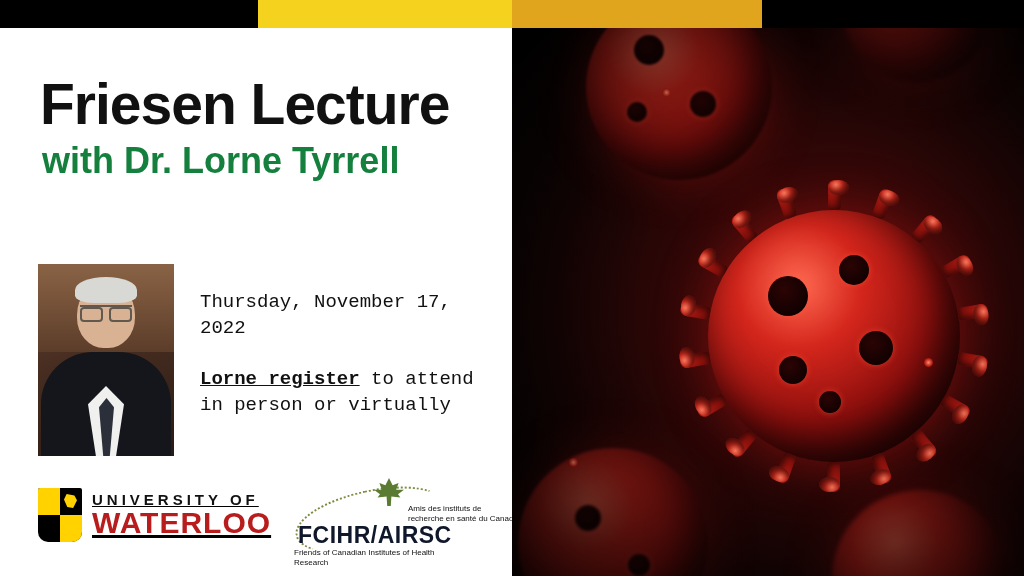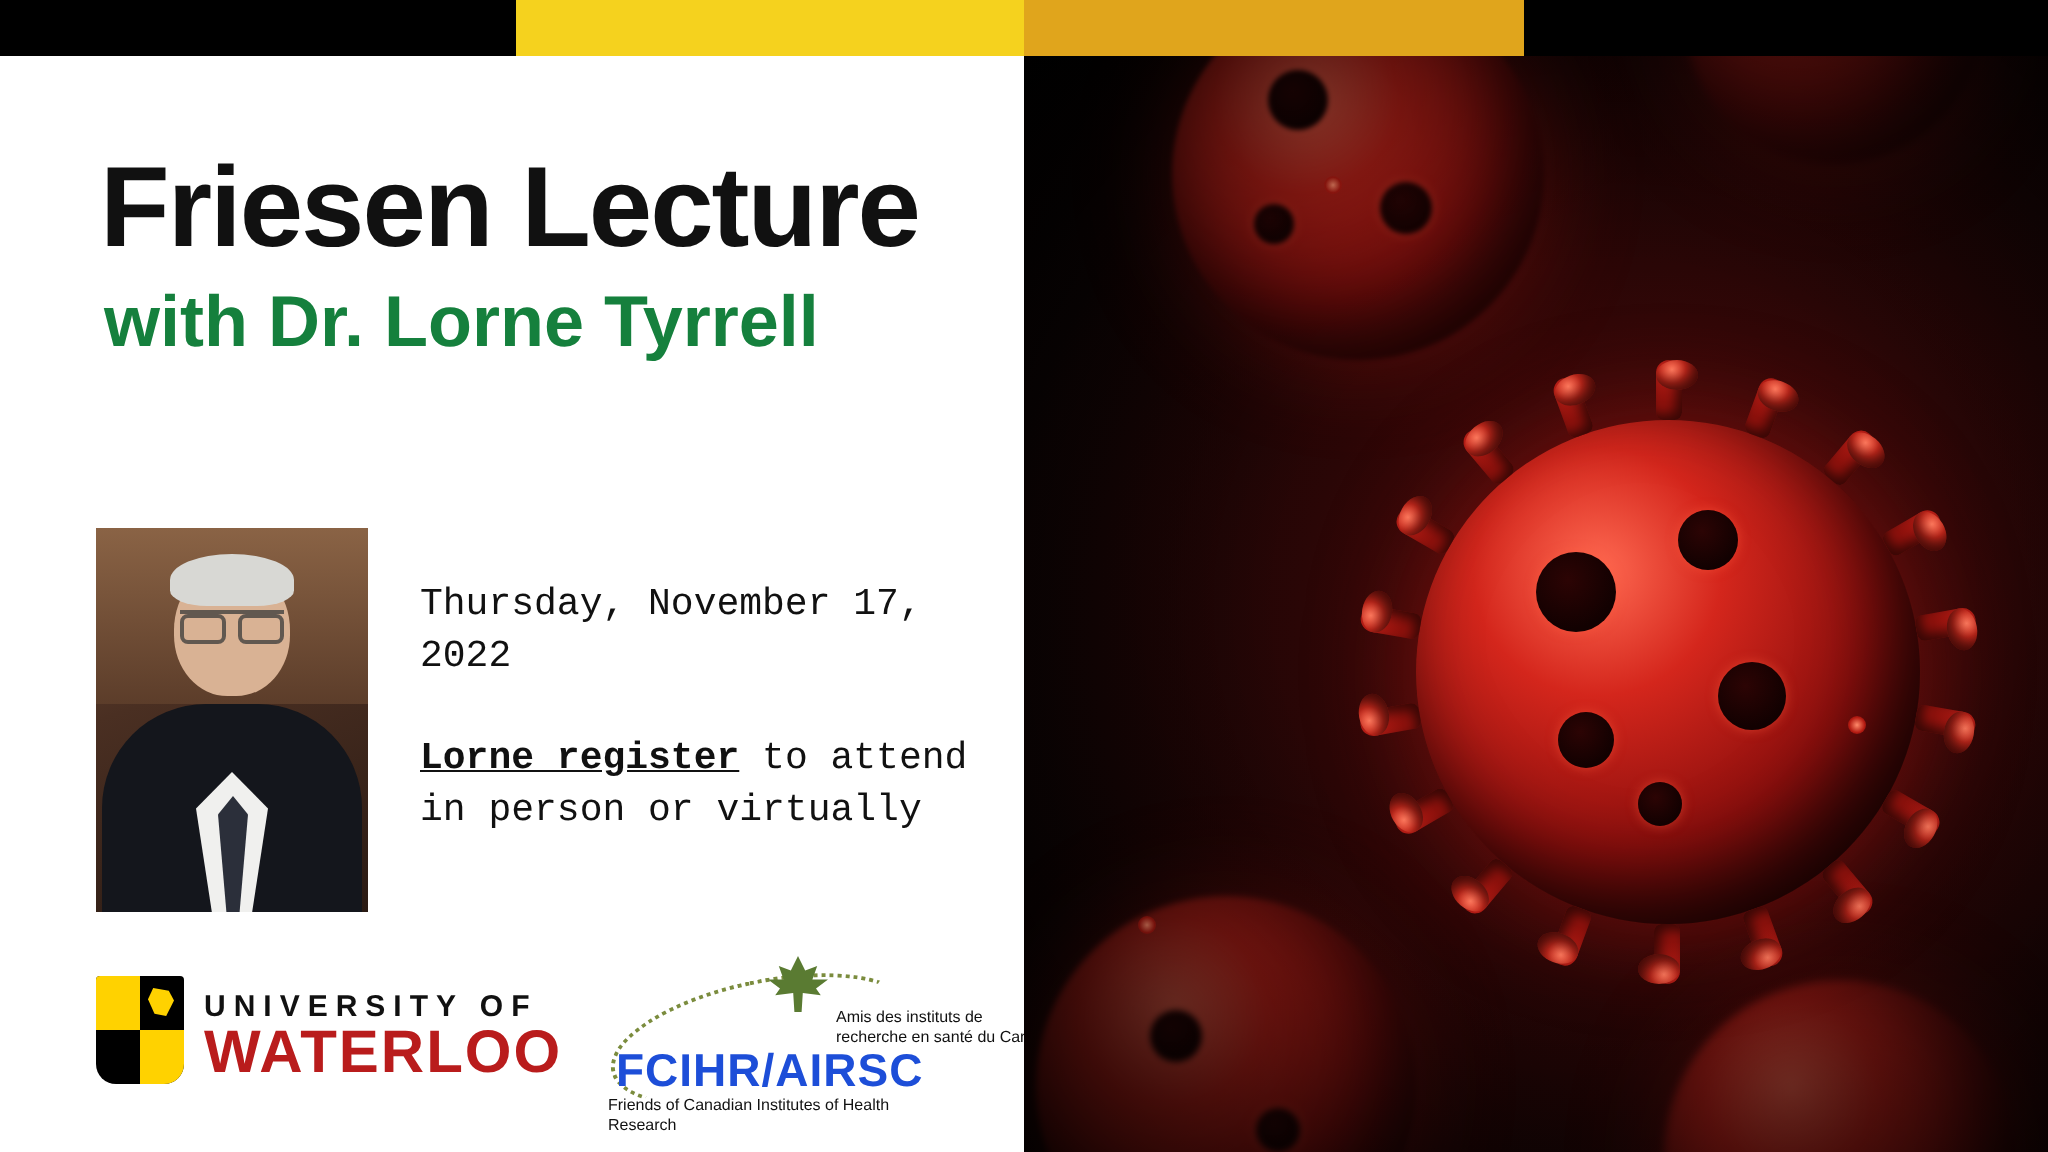--- a/index.html
+++ b/index.html
@@ -34,21 +34,21 @@
   .topbar .seg { height: 100%; }
   .seg-black   { width: 258px;  background: #000000; }
   .seg-yellow  { width: 254px;  background: #f5d21e; }
   .seg-gold    { width: 250px;  background: #e0a51c; }
   .seg-black2  { flex: 1;       background: #000000; }
 
   
   .left-panel {
     position: absolute;
     top: 28px;
-    left: 12px;
+    left: 2px;
     width: 512px;
     height: 548px;
     background: #ffffff;
   }
 
   .title {
     position: absolute;
     left: 38px;
     top: 48px;
     font-size: 57px;
@@ -192,21 +192,22 @@
     top: 442px;
     width: 512px;
     height: 106px;
   }
 
   .uw-logo {
     position: absolute;
     left: 36px;
     top: 18px;
     display: flex;
-    align-items: flex-end;
+    align-items: center;
+    text-decoration: underline;
   }
   .uw-shield {
     width: 44px;
     height: 54px;
     background: #000000;
     position: relative;
     border-radius: 2px 2px 10px 10px;
     overflow: hidden;
     margin-right: 10px;
   }
@@ -283,21 +284,21 @@
     line-height: 1.25;
     color: #111;
     width: 110px;
   }
   .cihr-main {
     position: absolute;
     left: 10px;
     top: 44px;
     font-size: 23px;
     font-weight: bold;
-    color: #1d4ed8;
+    color: #0f172a;
     letter-spacing: .5px;
     white-space: nowrap;
   }
   .cihr-en {
     position: absolute;
     left: 6px;
     top: 70px;
     font-size: 8px;
     line-height: 1.25;
     color: #111;

